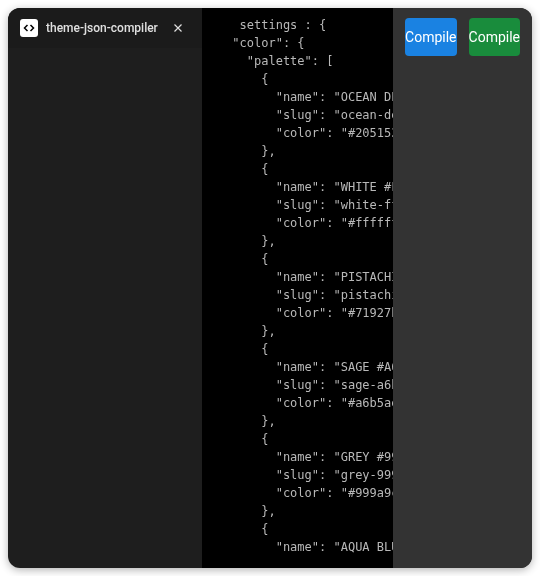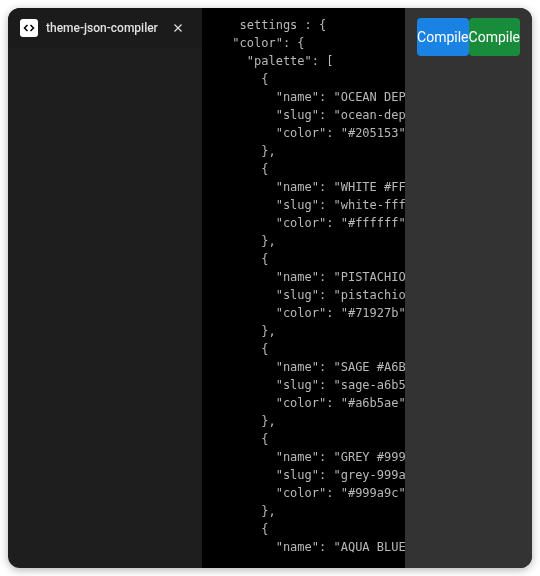--- a/index.html
+++ b/index.html
@@ -66,20 +66,21 @@
       line-height: 1.5;
       color: #b8b8b8;
       padding: 8px 16px 0 16px;
       white-space: pre;
       overflow: hidden;
     }
     .footer {
       background: #333333;
       padding: 10px 12px 8px 12px;
       display: flex;
+      gap: 12px;
     }
     .btn {
       flex: 1;
       height: 38px;
       border: none;
       border-radius: 4px;
       font-size: 14px;
       color: #fff;
       cursor: pointer;
       font-family: inherit;

